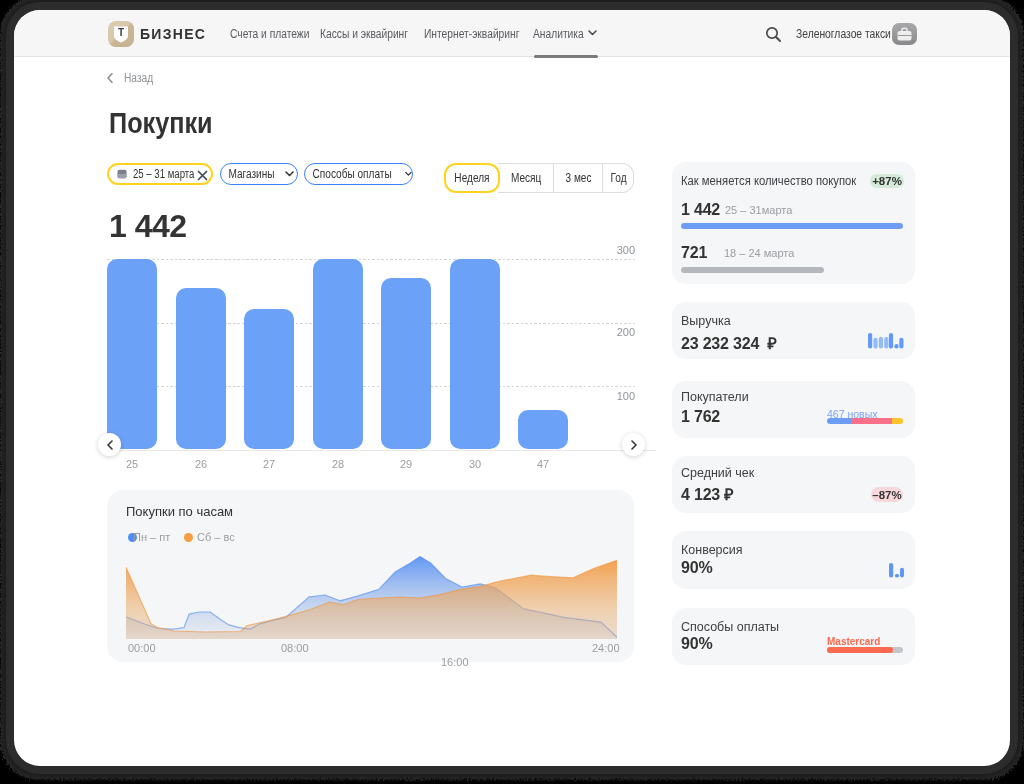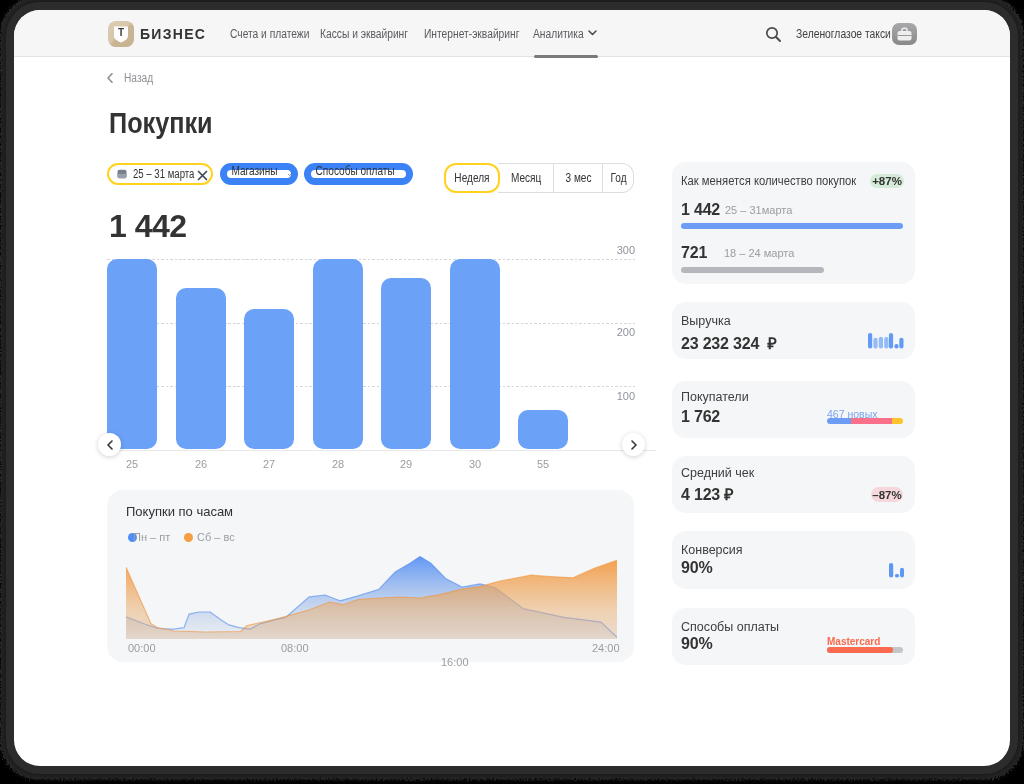--- a/index.html
+++ b/index.html
@@ -24,21 +24,21 @@
 #taxi { position:absolute; left:782px; top:17px; font-size:12px; color:#404040; transform:scaleX(.86); transform-origin:left center; white-space:nowrap; }
 #avatar { position:absolute; left:878px; top:13px; width:25px; height:22px; border-radius:7px;
   background:linear-gradient(180deg,#a9a9ab,#89898b); }
 #back { position:absolute; left:93px; top:60px; height:15px; display:flex; align-items:center; gap:11px; font-size:12px; color:#8e9196; }
 #back span { display:inline-block; transform:scaleX(.85); transform-origin:left center; }
 h1 { position:absolute; left:95px; top:97px; font-size:29px; font-weight:bold; color:#333; transform:scaleX(.87); transform-origin:left top; }
 .chip { position:absolute; top:153px; height:22px; border-radius:12px; background:#fff;
   display:flex; align-items:center; justify-content:center; font-size:12px; color:#333; white-space:nowrap; }
 .chip span, .seg span { display:inline-block; transform:scaleX(.84); transform-origin:center; }
 .ybord { border:2px solid #ffd21f; }
-.gbord { border:7px solid #3b82f6;align-items:flex-end; }
+.gbord { border:1px solid #3b82f6; }
 .seg { position:absolute; top:153px; height:30px; display:flex; align-items:center; justify-content:center;
   font-size:12px; color:#333; white-space:nowrap; }
 #bignum { position:absolute; left:95px; top:198px; font-size:32px; font-weight:bold; color:#333; letter-spacing:-0.5px; }
 .grid { position:absolute; left:93px; width:528px; height:1px;
   background:repeating-linear-gradient(90deg,#d4d6da 0 2.5px,transparent 2.5px 4.5px); }
 .glab { position:absolute; width:30px; text-align:right; left:591px; font-size:11px; color:#8e939b; }
 .bar { position:absolute; width:50px; background:#6ba1f7; border-radius:10px; }
 #baseline { position:absolute; left:86px; top:440px; width:556px; height:1px; background:#e7e8ea; }
 .dlab { position:absolute; top:448px; width:50px; text-align:center; font-size:11px; color:#9a9da1; }
 .circbtn { position:absolute; width:23px; height:23px; border-radius:50%; background:#fff;
@@ -153,21 +153,21 @@
   <div class="bar" style="left:367px; top:268px; height:171px;"></div>
   <div class="bar" style="left:436px; top:249px; height:190px;"></div>
   <div class="bar" style="left:504px; top:400px; height:39px;"></div>
   <div id="baseline"></div>
   <div class="dlab" style="left:93px;">25</div>
   <div class="dlab" style="left:162px;">26</div>
   <div class="dlab" style="left:230px;">27</div>
   <div class="dlab" style="left:299px;">28</div>
   <div class="dlab" style="left:367px;">29</div>
   <div class="dlab" style="left:436px;">30</div>
-  <div class="dlab" style="left:504px;">55</div>
+  <div class="dlab" style="left:504px;">47</div>
   <div class="circbtn" style="left:84px; top:423px;">
     <svg width="8" height="10" viewBox="0 0 8 10">
         <polyline points="6,1 2,5 6,9" fill="none" stroke="#333" stroke-width="1.6" stroke-linecap="round" stroke-linejoin="round"></polyline>
       </svg>
   </div>
   <div class="circbtn" style="left:608px; top:423px;">
     <svg width="8" height="10" viewBox="0 0 8 10">
         <polyline points="2,1 6,5 2,9" fill="none" stroke="#333" stroke-width="1.6" stroke-linecap="round" stroke-linejoin="round"></polyline>
       </svg>
   </div>

